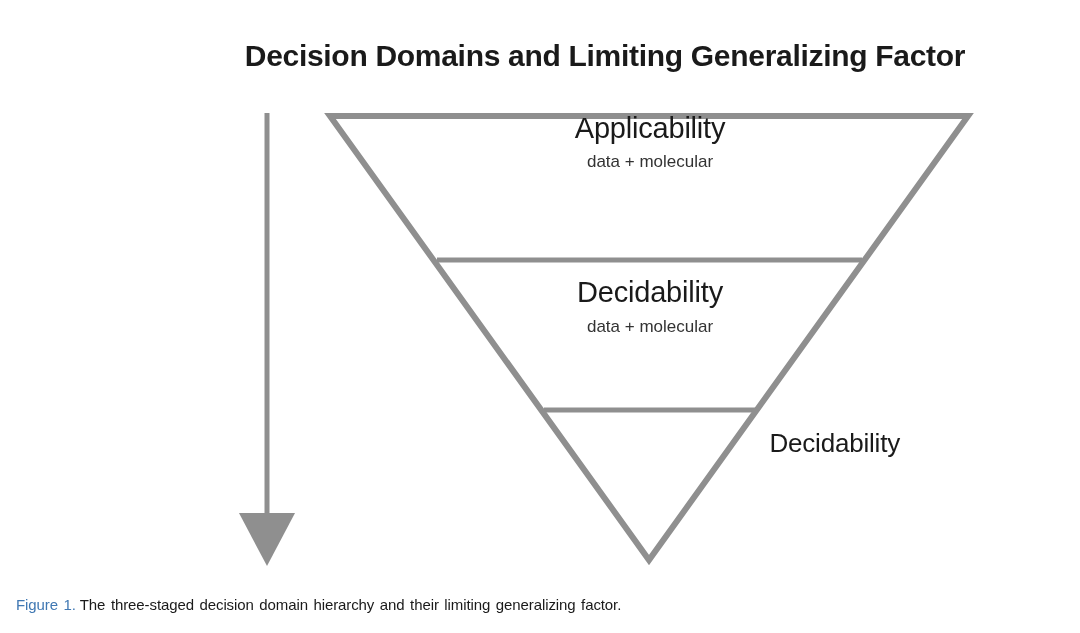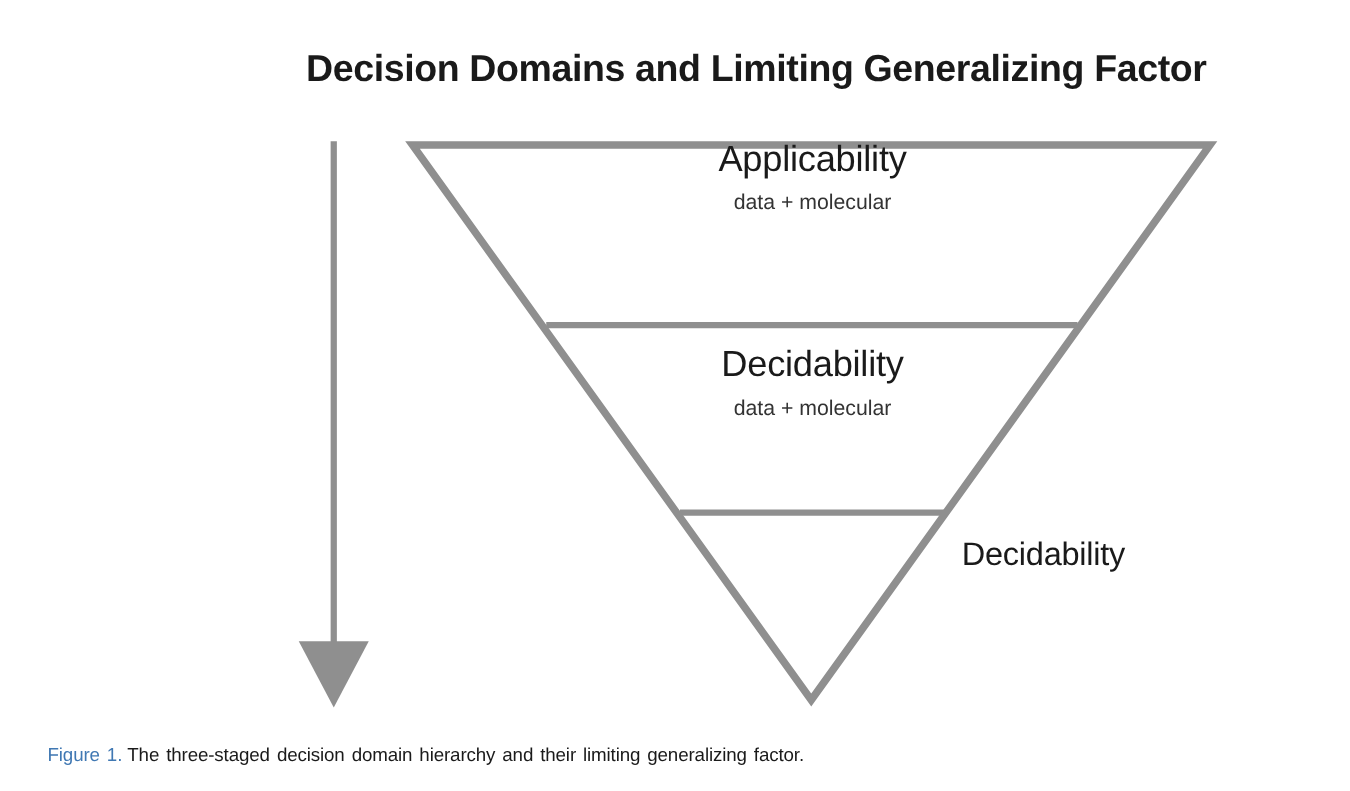--- a/index.html
+++ b/index.html
@@ -52,21 +52,21 @@
   }
   #stage-applicability { top: 113px; }
   #stage-applicability .stage-sub { margin-top: 9px; line-height: 19px; }
   #stage-reliability { top: 277px; }
   #stage-reliability .stage-sub { margin-top: 9px; line-height: 22px; }
   #stage-decidability { top: 430px; text-align: right; }
   #stage-decidability .stage-label { font-size: 26px; }
   #stage-decidability .stage-sub { margin-top: 8px; line-height: 20px; }
   .caption {
     position: absolute;
-    left: 38px;
+    left: 16px;
     top: 596px;
     font-size: 15px;
     color: var(--heading_text, #1a1a1a);
     letter-spacing: -0.1px;
     word-spacing: 1.5px;
   }
   .caption .fig-label {
     color: var(--caption_blue, #4078b3);
     margin-right: 4px;
   }

